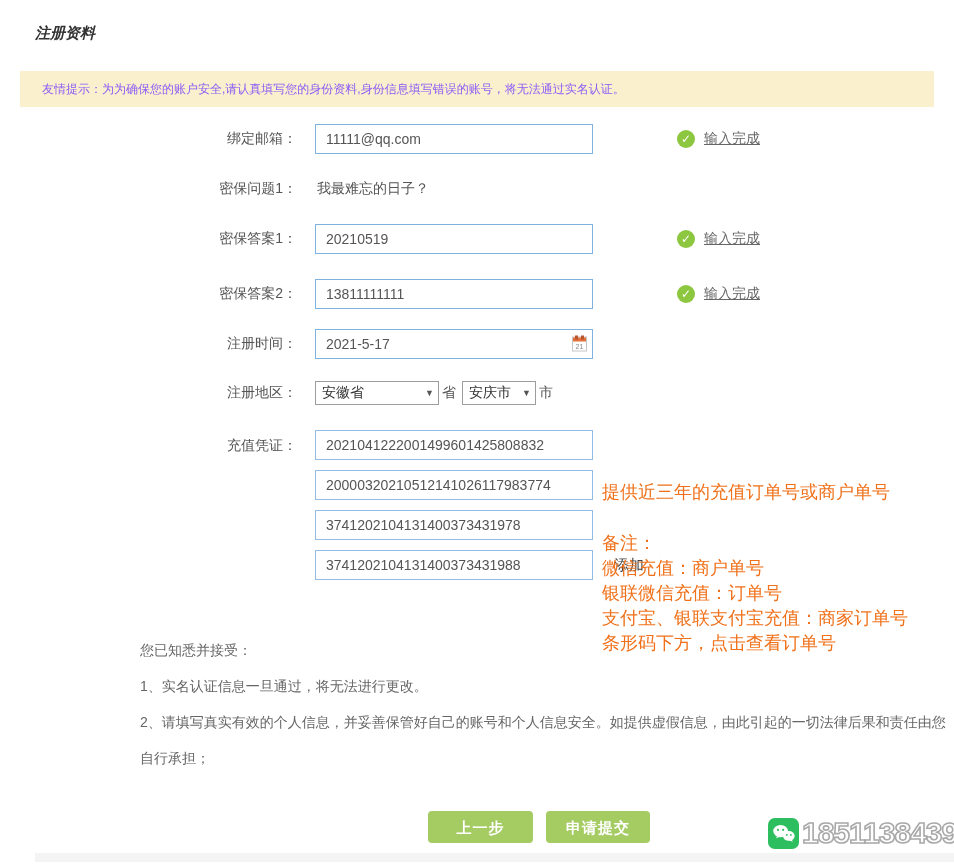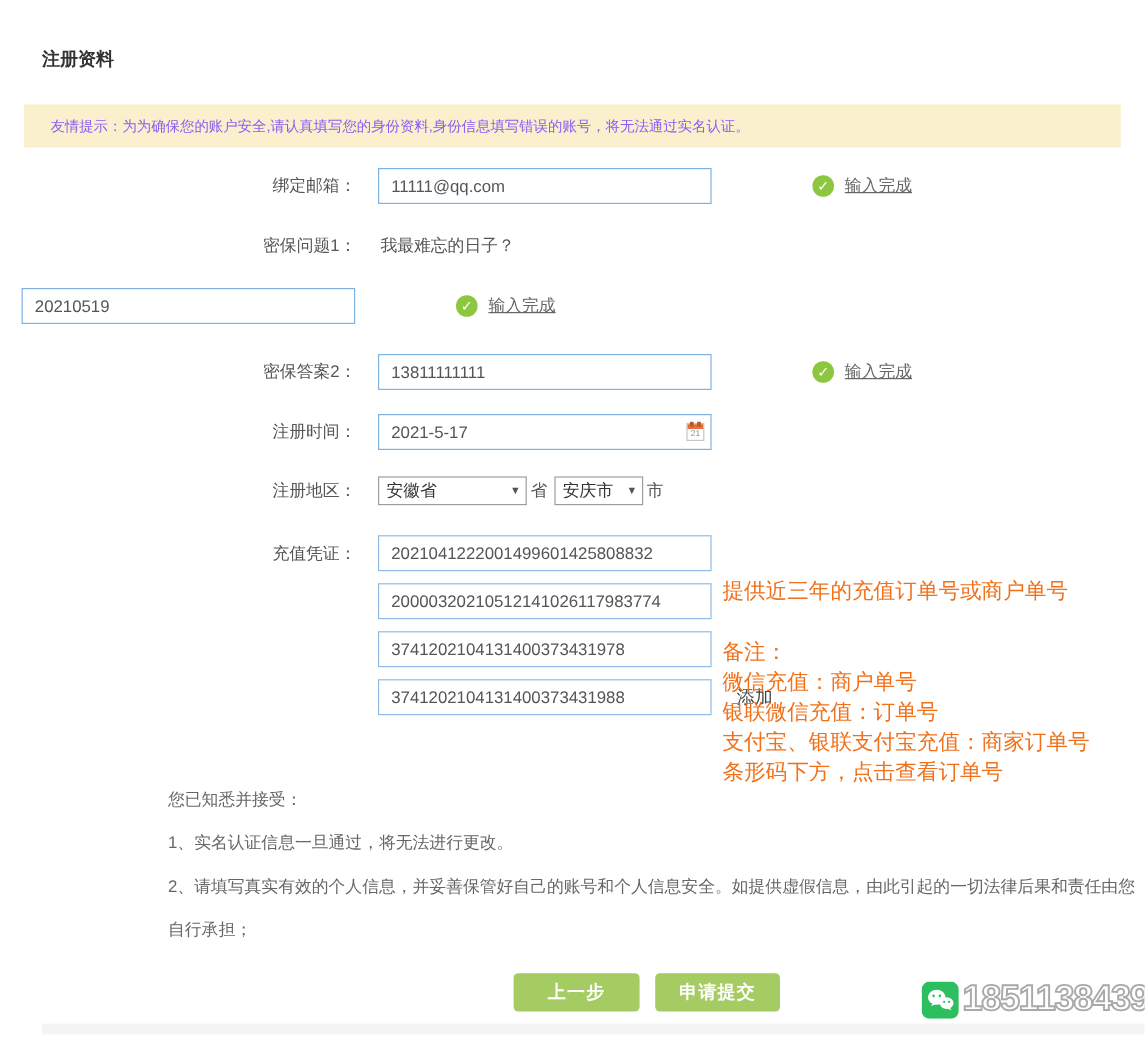--- a/index.html
+++ b/index.html
@@ -1,21 +1,21 @@
 <!DOCTYPE html>
 <html><head>
 <meta charset="utf-8">
 <style>
   html,body{margin:0;padding:0;background:#fff;}
   .page{
     position:relative;width:954px;height:864px;background:#fff;overflow:hidden;
     font-family:"Liberation Sans","DejaVu Sans",sans-serif;color:#555;
   }
   .page-title{
-    margin:40px 0 0 35px;font-size:15px;font-weight:bold;color:#333;
+    margin:24px 0 0 35px;font-size:15px;font-weight:bold;color:#333;font-style:italic;
   }
   .notice{
     margin:28px 20px 0 20px;height:36px;line-height:36px;background:#fbf0cd;
     padding-left:22px;font-size:12px;color:#8b5cf6;box-sizing:border-box;
   }
   .form{margin-top:17px;}
   .row{display:flex;align-items:center;}
   .label{
     width:297px;text-align:right;font-size:14px;color:#555;flex:0 0 297px;
   }
@@ -112,20 +112,21 @@
         <span class="status-text">输入完成</span>
       </div>
     </div>
 
     <div class="row row-q1">
       <div class="label">密保问题1：</div>
       <div class="q-text">我最难忘的日子？</div>
     </div>
 
     <div class="row row-a1">
+      <div class="label">密保答案1：</div>
       <div class="field">
         <input class="text-input" value="20210519" style="">
       </div>
       <div class="status">
         <span class="check">✓</span>
         <span class="status-text">输入完成</span>
       </div>
     </div>
 
 

